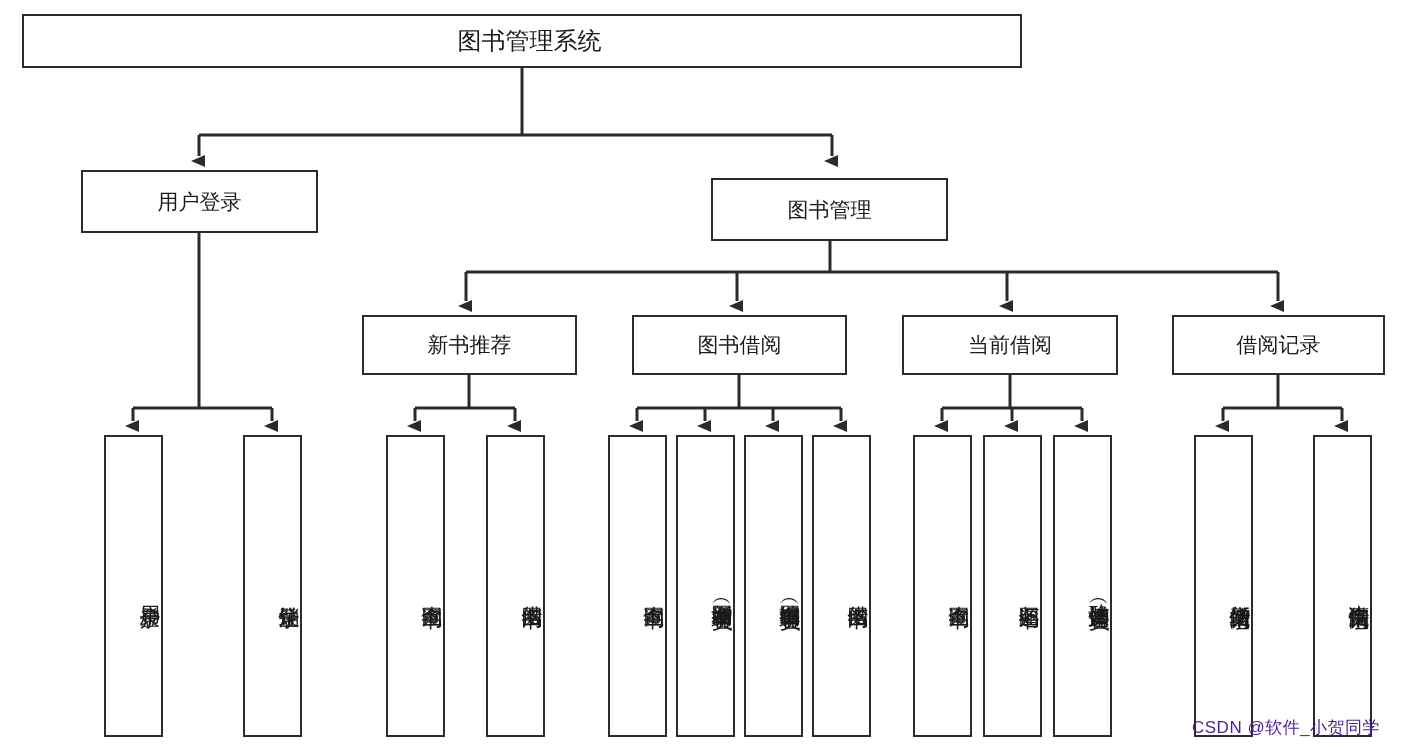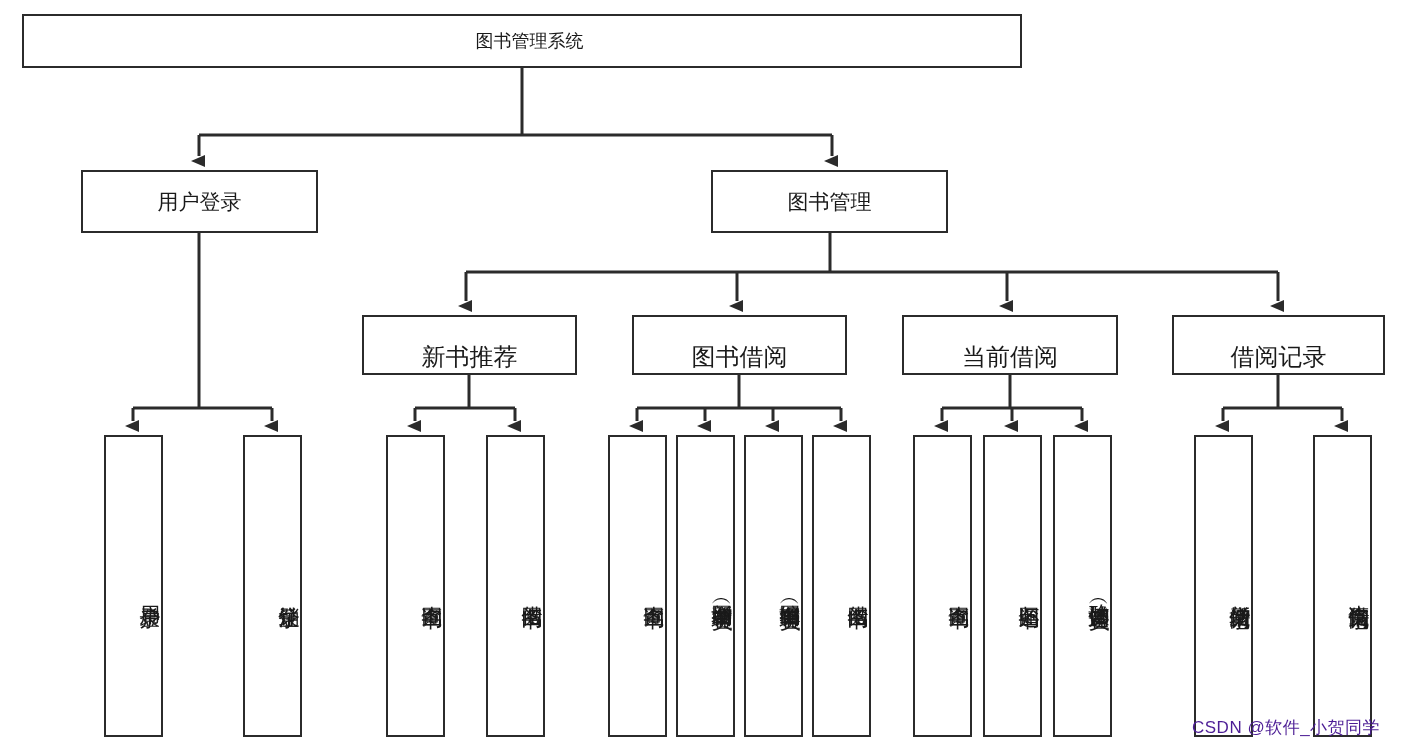--- a/index.html
+++ b/index.html
@@ -23,23 +23,23 @@
     box-sizing:border-box;
     background:#ffffff;
     border:2px solid #2b2b2b;
     display:flex;
     align-items:center;
     justify-content:center;
     color:#1a1a1a;
     text-align:center;
     z-index:2;
   }
-  .node.root{ font-size:18px;padding-left:15px; }
+  .node.root{ font-size:24px;padding-left:15px; }
   .node.lvl2{ font-size:21px; }
-  .node.lvl3{ font-size:24px;align-items:flex-end; }
+  .node.lvl3{ font-size:21px; }
   .node.leaf{
     font-size:21px;
     writing-mode:vertical-rl;
     text-orientation:upright;
     align-items:flex-start;
     justify-content:center;
     padding-top:10px;
     line-height:1.08;
     letter-spacing:1px;
   }
@@ -128,21 +128,21 @@
     </g>
   </svg>
 
   <div class="node root" style="left:22px; top:14px; width:1000px; height:54px;">
     <span class="node-label">图书管理系统</span>
   </div>
 
   <div class="node lvl2" style="left:81px; top:170px; width:237px; height:63px;">
     <span class="node-label">用户登录</span>
   </div>
-  <div class="node lvl2" style="left:711px; top:170px; width:237px; height:63px;">
+  <div class="node lvl2" style="left:711px; top:178px; width:237px; height:63px;">
     <span class="node-label">图书管理</span>
   </div>
 
   <div class="node lvl3" style="left:362px; top:315px; width:215px; height:60px;">
     <span class="node-label">新书推荐</span>
   </div>
   <div class="node lvl3" style="left:632px; top:315px; width:215px; height:60px;">
     <span class="node-label">图书借阅</span>
   </div>
   <div class="node lvl3" style="left:1172px; top:315px; width:213px; height:60px;">

